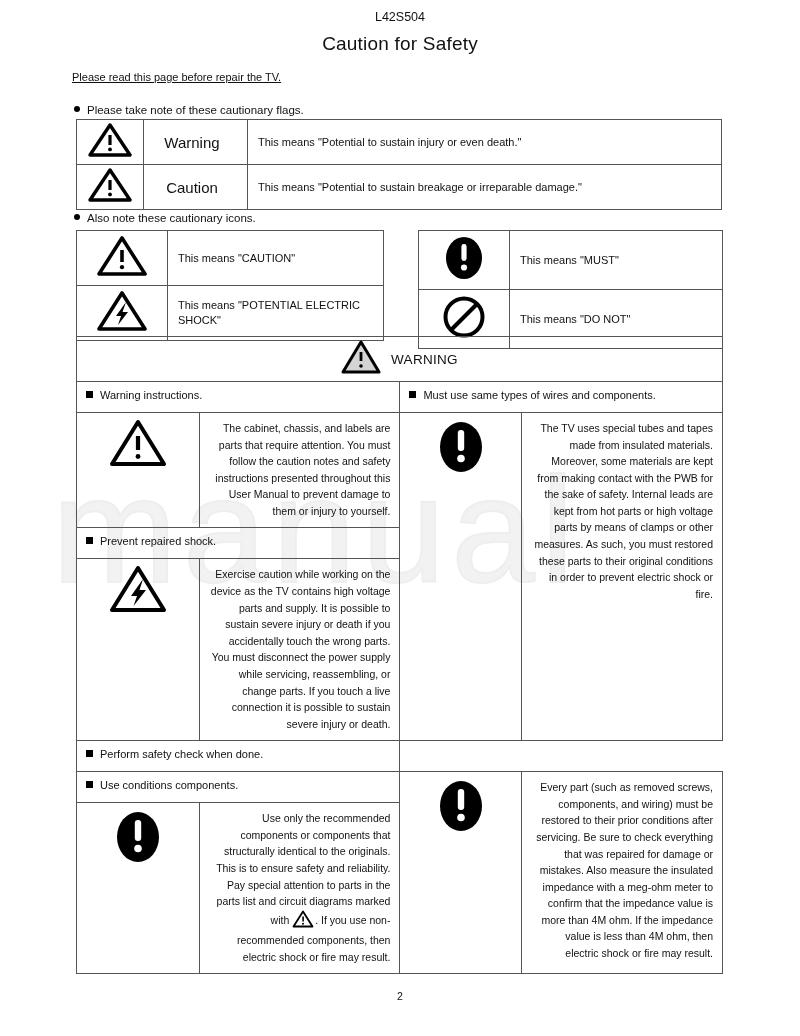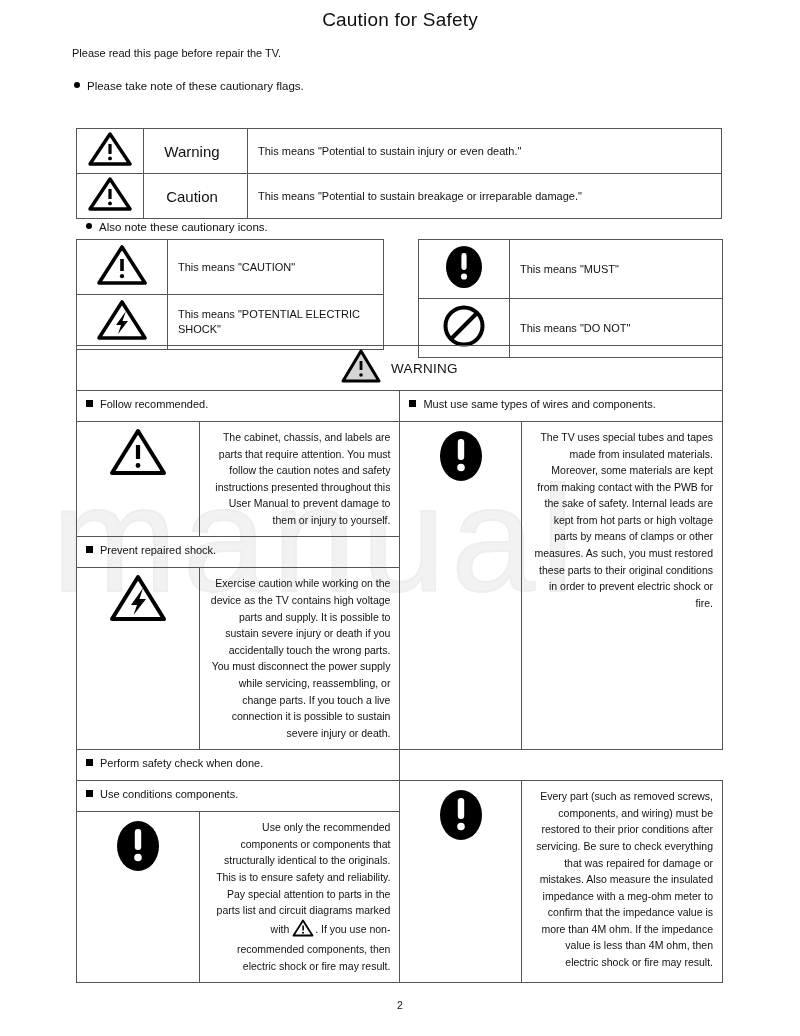--- a/index.html
+++ b/index.html
@@ -41,20 +41,21 @@
   .doc-title{
     text-align:center;
     font-size:19px;
     margin-top:9px;
     letter-spacing:.2px;
   }
   .intro{
     margin:14px 0 4px 72px;
     font-size:11px;
     line-height:1.55;
+    text-decoration:underline;
   }
   .intro p{margin:0 0 7px 0;}
 
   .bullet-line{
     margin:18px 0 7px 74px;
     font-size:11.5px;
   }
   .bullet-line .dot{
     display:inline-block;
     width:6px;height:6px;
@@ -138,20 +139,21 @@
 </style>
 </head>
 <body>
 
 <div class="page">
 
   <div class="watermark">manual</div>
 
   <div class="layer">
 
+    <div class="model">L42S504</div>
     <div class="doc-title">Caution for Safety</div>
 
     <div class="intro">
       <p>Please read this page before repair the TV.</p>
     </div>
 
     <div class="bullet-line">
       <span class="dot"></span><span>Please take note of these cautionary flags.</span>
     </div>
   </div>
@@ -178,21 +180,21 @@
             <circle cx="22" cy="26.4" r="1.9" fill="#000"></circle>
           </svg>
         </td>
         <td class="name">Caution</td>
         <td class="desc">This means "Potential to sustain breakage or irreparable damage."</td>
       </tr>
     </tbody>
       </table>
   </div>
 
-  <div class="layer" style="position:absolute;top:212px;left:12px;width:692px;">
+  <div class="layer" style="position:absolute;top:212px;left:0;width:692px;">
     <div class="bullet-line" style="margin-top:0;">
       <span class="dot"></span><span>Also note these cautionary icons.</span>
     </div>
   </div>
 
   <div class="icons-left layer">
     <table class="grid icons-l">
       <tbody>
           <tr>
         <td class="ico">
@@ -263,21 +265,21 @@
                 <circle cx="20" cy="26" r="1.8" fill="#000"></circle>
               </svg>
             </span>
             <span class="hdr-text">WARNING</span>
           </div>
         </td>
       </tr>
 
       <tr>
         <td class="section" colspan="2">
-          <span class="sq"></span><span>Follow recommended.</span>
+          <span class="sq"></span><span>Warning instructions.</span>
         </td>
         <td class="section" colspan="2">
           <span class="sq"></span><span>Must use same types of wires and components.</span>
         </td>
       </tr>
 
       <tr>
         <td class="icocell">
           <svg width="60" height="48" viewBox="0 0 60 48" aria-hidden="true">
             <polygon points="30,3 56,45 4,45" fill="#fff" stroke="#000" stroke-width="4" stroke-linejoin="round"></polygon>

